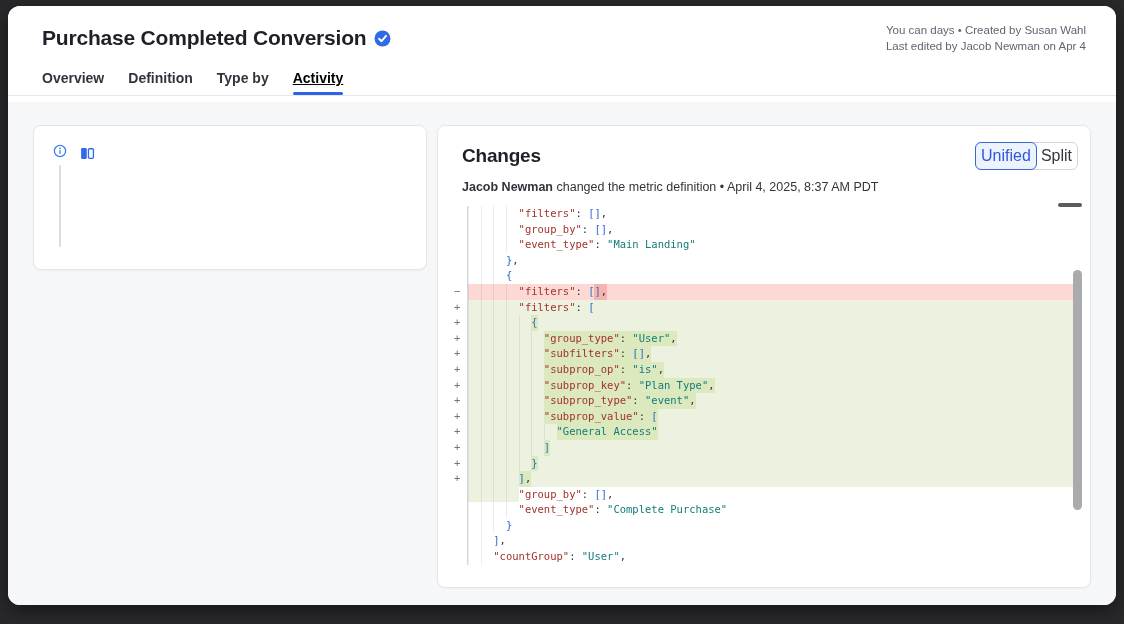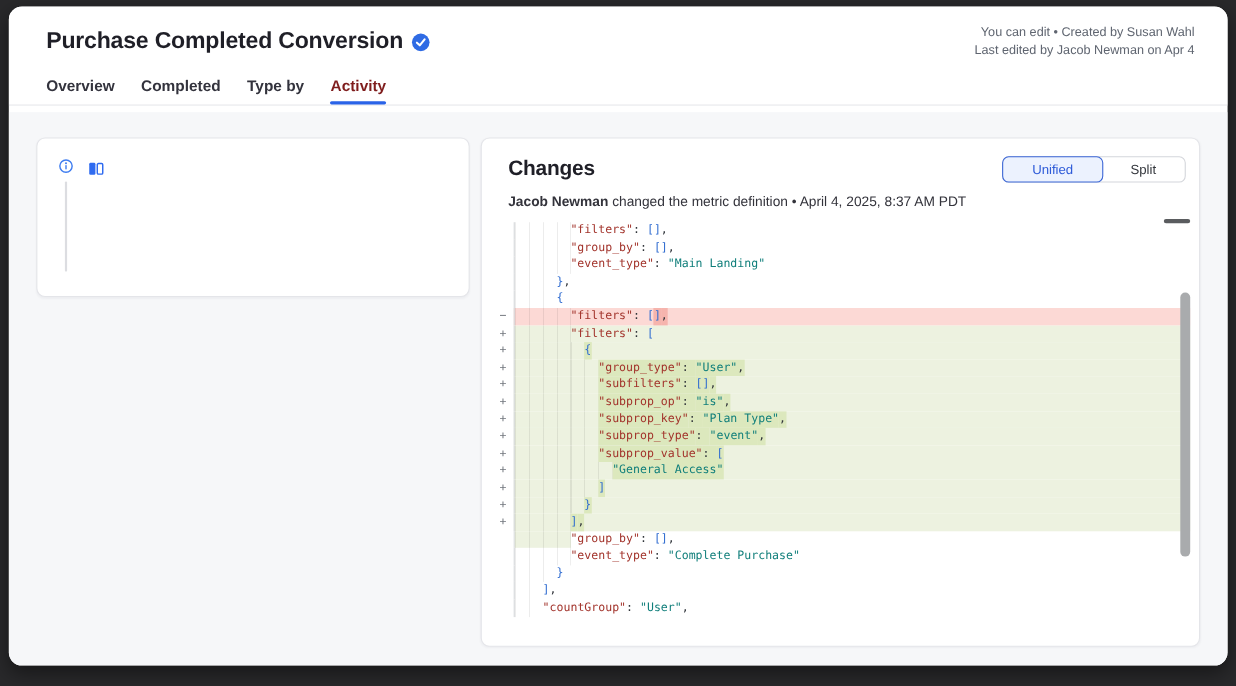--- a/index.html
+++ b/index.html
@@ -14,21 +14,21 @@
   }
   
   .page-header{background:#fff;padding:16px 30px 0 34px;}
   .header-top{display:flex;justify-content:space-between;align-items:center;}
   .title-wrap{display:flex;align-items:center;gap:8px;}
   .page-title{font-size:21px;font-weight:600;color:#1f1f27;letter-spacing:-.2px;}
   .verified{width:17px;height:17px;display:inline-flex;}
   .meta{ text-align:right;color:#5f6570;font-size:11.5px;line-height:16px;}
   .tabs{display:flex;gap:24px;margin-top:16px;}
   .tab{font-size:14px;font-weight:600;color:#33333d;padding-bottom:9px;position:relative;cursor:pointer;}
-  .tab.active{color:#7f1d1d;}
+  .tab.active{color:#000000;text-decoration:underline;}
   .tab.active::after{content:"";position:absolute;left:0;right:0;bottom:0;height:3px;border-radius:2px;background:#2a63e8;}
   .divider{height:1px;background:#e7e8ec;}
   
   .content{position:absolute;left:0;right:0;bottom:0;top:96px;background:#f6f7f9;}
   .card{position:absolute;background:#fff;border:1px solid #e4e5e9;border-radius:8px;box-shadow:0 1px 2px rgba(20,20,40,.04);}
   .card-activity{left:25px;top:23px;width:392px;height:143px;}
   .card-changes{left:429px;top:23px;width:652px;height:461px;}
   
   .timeline{position:absolute;left:18px;top:17px;bottom:22px;width:16px;}
   .timeline .rail{position:absolute;left:7px;top:22px;bottom:0;width:2px;background:#dcdde1;border-radius:1px;}
@@ -36,21 +36,21 @@
   .act-row{display:flex;align-items:flex-start;gap:8px;margin-bottom:14px;cursor:pointer;}
   .act-text{flex:1;font-size:13px;color:#26262e;line-height:17px;padding-top:3px;}
   .act-text b{font-weight:700;}
   .act-ts{font-size:11.5px;color:#8a8f98;margin-top:4px;}
   .diff-btn{width:24px;height:24px;border-radius:6px;display:flex;align-items:center;justify-content:center;color:#2f6bf0;flex:none;cursor:pointer;background:transparent;border:1px solid transparent;}
   .diff-btn.selected{border:1px solid #b9d3fb;background:#f5f9ff;}
   
   .changes-head{display:flex;justify-content:space-between;align-items:center;padding:16px 12px 0 24px;}
   .changes-title{font-size:19px;font-weight:600;color:#1f1f27;letter-spacing:-.2px;}
   .seg{display:flex;border:1px solid #d4d6db;border-radius:6px;background:#fff;}
-  .seg-opt{padding:4px 26px;font-size:12px;color:#33363c;cursor:pointer;border-radius:6px;}
+  .seg-opt{padding:4px 5px;font-size:16px;color:#33363c;cursor:pointer;border-radius:6px;}
   .seg-opt.active{margin:-1px;border:1px solid #3b66d6;background:#ecf2fe;color:#2e5bd8;font-weight:500;}
   .changes-sub{padding:10px 24px 0 24px;font-size:12.5px;color:#33333b;}
   .changes-sub b{font-weight:700;}
   
   .codewrap{position:relative;margin:12px 8px 0 15px;}
   .line{display:flex;height:15.6px;line-height:15.6px;font-family:"DejaVu Sans Mono",monospace;font-size:10.5px;white-space:pre;}
   .marker{width:13px;flex:none;color:#70757c;padding-left:1px;}
   .codeline{flex:1;display:flex;border-left:1px solid #d5d7da;min-width:0;}
   .indent{flex:none;align-self:stretch;background-image:repeating-linear-gradient(to right,rgba(0,0,0,.075) 0 1px,transparent 1px 2ch);}
   .line.del .codeline{background:#fcd9d5;}
@@ -73,27 +73,27 @@
       <div class="title-wrap">
         <span class="page-title">Purchase Completed Conversion</span>
         <span class="verified">
           <svg width="17" height="17" viewBox="0 0 17 17">
             <circle cx="8.5" cy="8.5" r="8" fill="#2f6be4"></circle>
             <path d="M5 8.8 L7.6 11.2 L12 5.8" fill="none" stroke="#fff" stroke-width="1.9" stroke-linecap="round" stroke-linejoin="round"></path>
           </svg>
         </span>
       </div>
       <div class="meta">
-        <div>You can edit • Created by Susan Wahl</div>
+        <div>You can days • Created by Susan Wahl</div>
         <div>Last edited by Jacob Newman on Apr 4</div>
       </div>
     </div>
     <div class="tabs" id="tabs">
         <div class="tab">Overview</div>
-        <div class="tab">Completed</div>
+        <div class="tab">Definition</div>
         <div class="tab">Type by</div>
         <div class="tab active">Activity</div>
       </div>
   </div>
   <div class="divider"></div>
 
   <div class="content">
 
     <div class="card card-activity">
       <div class="timeline">

